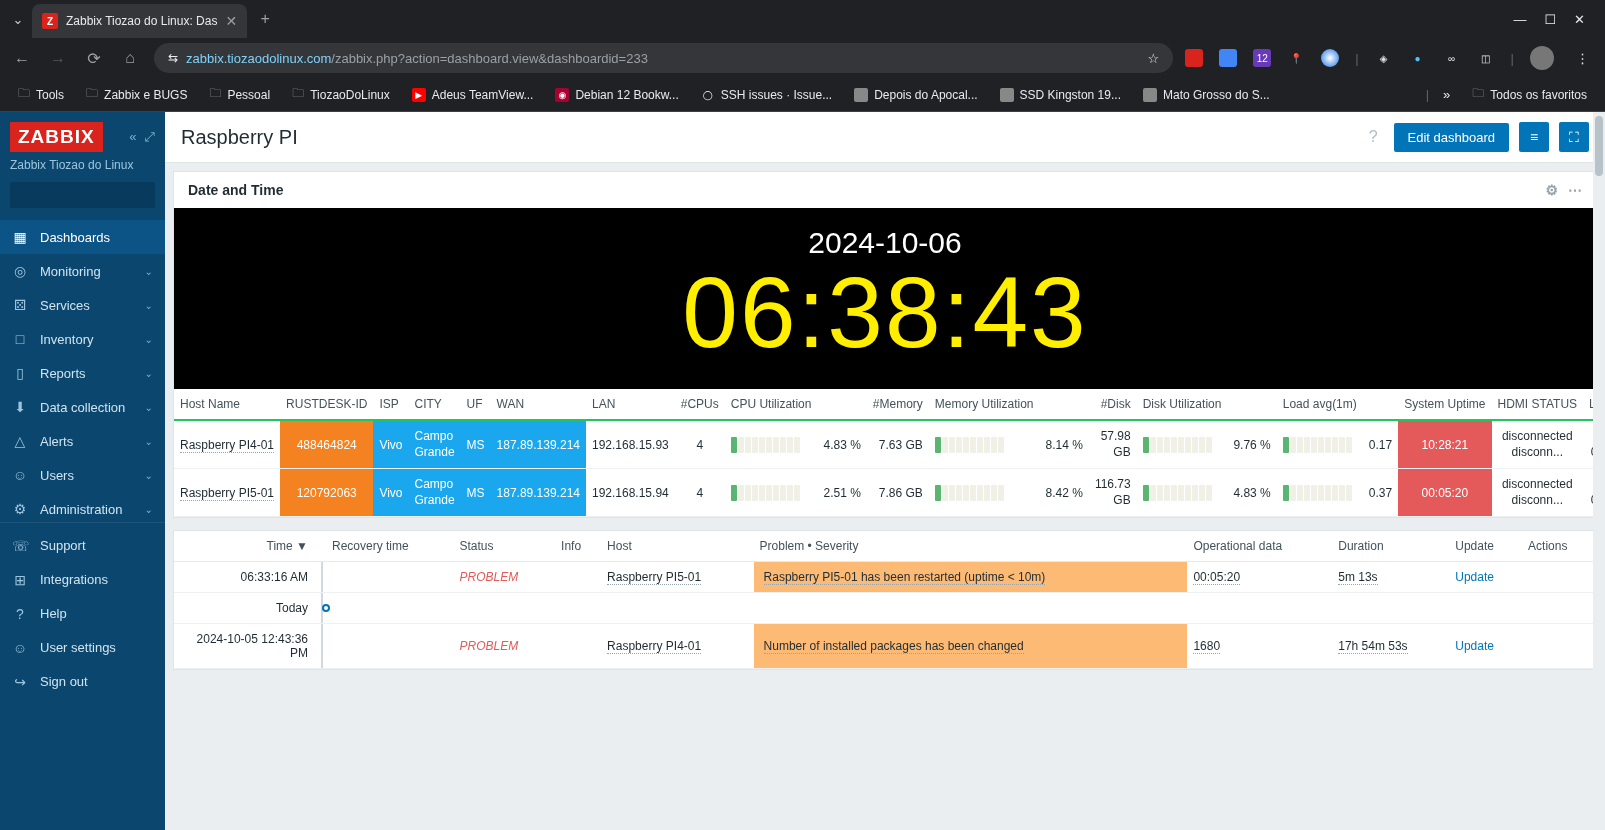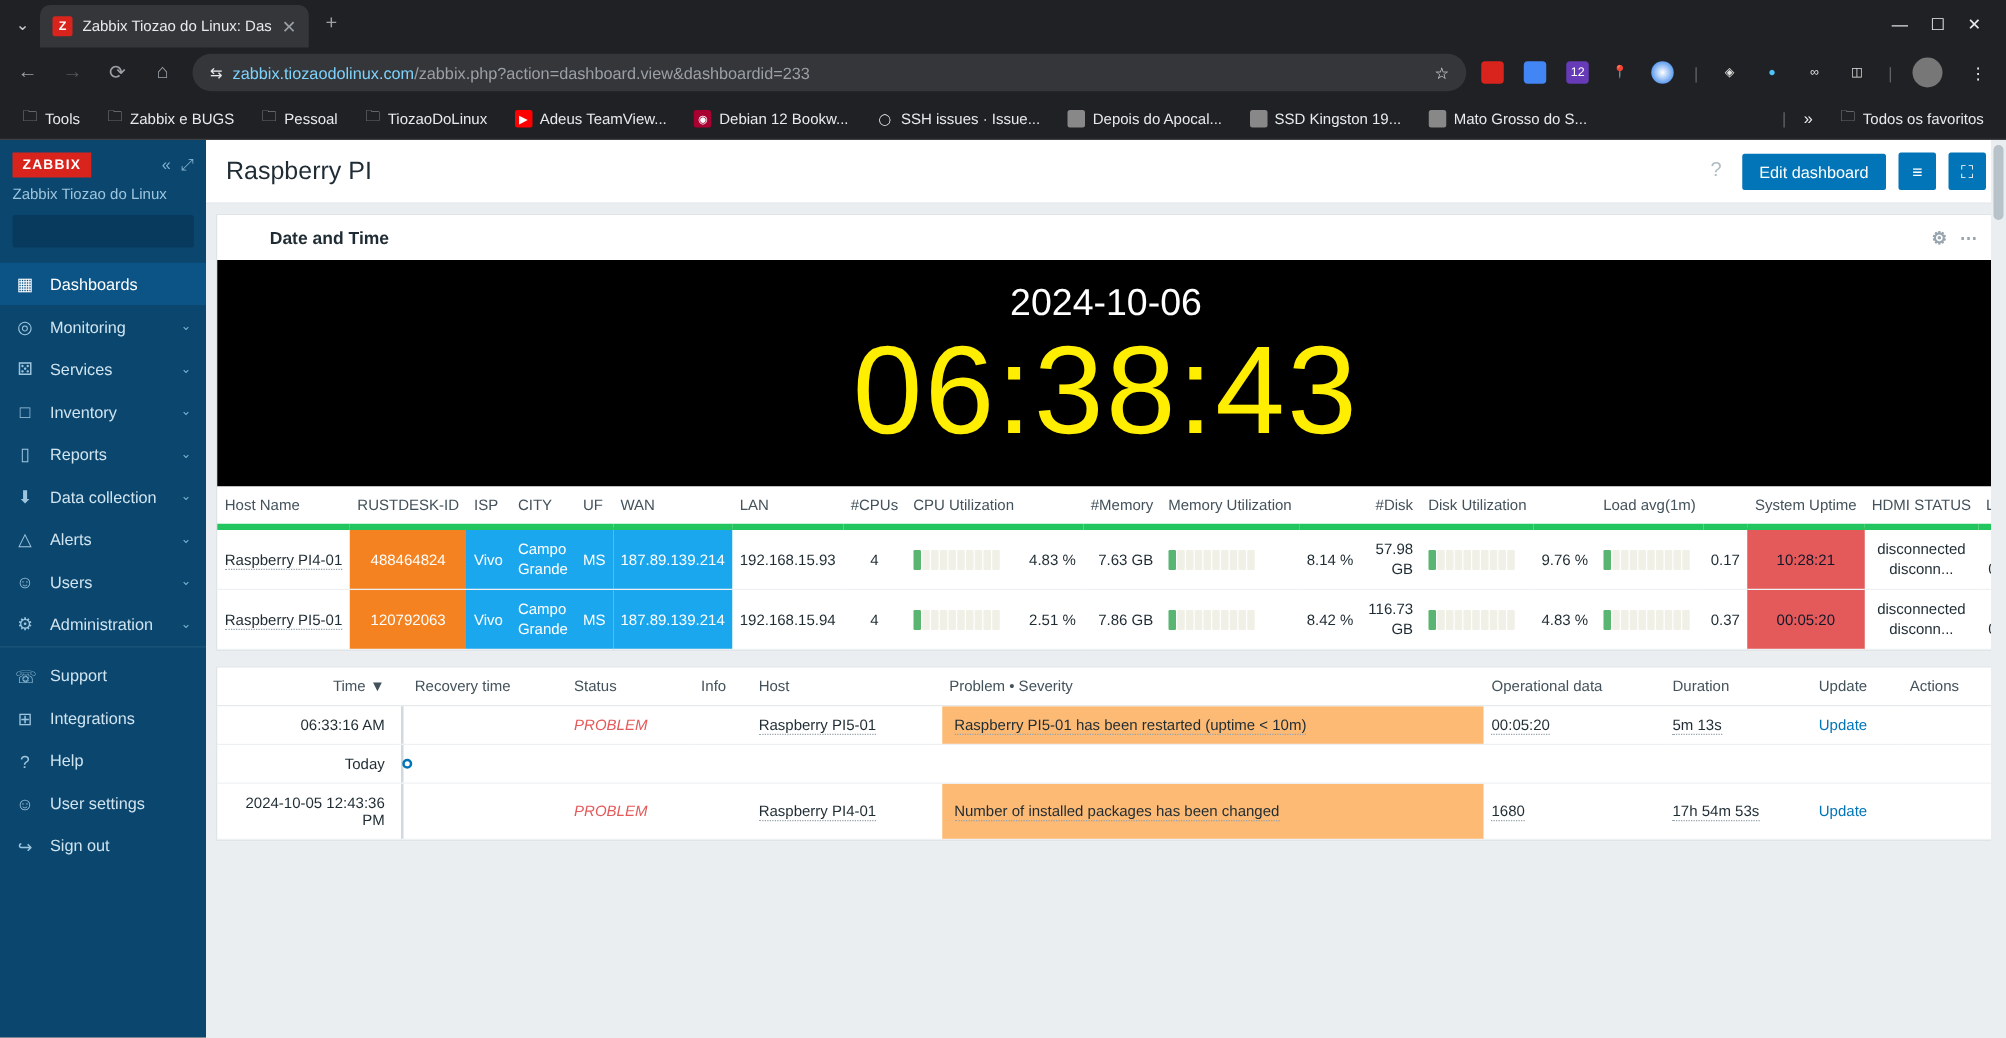--- a/index.html
+++ b/index.html
@@ -31,21 +31,21 @@
 .bookmark { display:flex; align-items:center; gap:6px; padding:4px 8px; color:#e8eaed; font-size:12px; cursor:pointer; border-radius:4px; white-space:nowrap;}
 .bookmark .folder-icon { color:#9aa0a6; font-size:12px;}
 .bookmark .bm-icon { width:14px; height:14px; border-radius:2px; display:inline-flex; align-items:center; justify-content:center; font-size:9px;}
 .bm-sep { color:#5f6368; margin-left:auto;}
 .bm-overflow { color:#e8eaed; padding:0 8px; cursor:pointer;}
 
 
 .app { display:flex; height:calc(100vh - 112px); background:#ebeef0;}
 .sidebar { width:165px; background:#0a466e; color:#fff; display:flex; flex-direction:column; font-size:13px;}
 .logo-row { display:flex; align-items:center; padding:10px 10px 6px 10px; gap:10px;}
-.logo { background:#d8241c; color:#fff; font-weight:bold; padding:4px 8px; font-size:11px; letter-spacing:1px;}
+.logo { background:#d8241c; color:#fff; font-weight:bold; padding:4px 8px; font-size:19px; letter-spacing:1px;}
 .logo-icons { margin-left:auto; display:flex; gap:8px; color:#7fb1d0; font-size:13px;}
 .server-name { padding:0 10px 10px 10px; color:#9ec5de; font-size:12px;}
 .search-box { margin:0 10px 12px 10px; background:#073a5c; border-radius:2px; display:flex; align-items:center; height:26px; padding:0 8px;}
 .search-box input { background:transparent; border:none; outline:none; color:#fff; flex:1; font-size:12px;}
 .search-box .sicon { color:#7fb1d0; font-size:13px;}
 .nav { flex:1; overflow-y:auto;}
 .nav-item { display:flex; align-items:center; padding:9px 12px; gap:12px; cursor:pointer; color:#d0e4f0;}
 .nav-item.active { background:#0d5486; color:#fff;}
 .nav-item .nicon { width:16px; text-align:center; font-size:14px; color:#9ec5de;}
 .nav-item.active .nicon { color:#fff;}
@@ -56,36 +56,36 @@
 .main { flex:1; overflow:auto; background:#ebeef0; position:relative;}
 .main-scroll { padding:0;}
 .page-header { display:flex; align-items:center; padding:10px 16px; background:#fff; border-bottom:1px solid #dfe4e7;}
 .page-title { font-size:20px; color:#1f2c33; font-weight:400;}
 .header-right { margin-left:auto; display:flex; align-items:center; gap:10px;}
 .help-q { color:#b0bcc4; font-size:16px; padding:0 6px;}
 .edit-btn { background:#0275b8; color:#fff; border:none; padding:7px 14px; border-radius:2px; cursor:pointer; font-size:13px;}
 .icon-btn { background:#0275b8; color:#fff; width:30px; height:30px; border:none; border-radius:2px; cursor:pointer; display:flex; align-items:center; justify-content:center; font-size:14px;}
 
 .widget { background:#fff; margin:8px; border:1px solid #dfe4e7;}
-.widget-header { display:flex; align-items:center; padding:10px 14px; font-weight:bold; color:#1f2c33; font-size:14px;margin-left:28px;}
+.widget-header { display:flex; align-items:center; padding:10px 14px; font-weight:bold; color:#1f2c33; font-size:14px;}
 .widget-header .spacer { flex:1;}
 .widget-header .wicon { color:#97a4ad; margin-left:10px; cursor:pointer; font-size:14px;}
 
 .clock-body { background:#000; padding:18px 10px 24px 10px; text-align:center;}
 .clock-date { color:#fff; font-size:30px; font-weight:400;}
 .clock-time { color:#ffee00; font-size:100px; font-weight:500; line-height:1.05; letter-spacing:2px;}
 
 .host-table { width:100%; border-collapse:collapse; font-size:12px;}
-.host-table th { text-align:left; padding:8px 6px; color:#44525b; font-weight:400; border-bottom:5px solid #22c55e; white-space:nowrap;}
+.host-table th { text-align:left; padding:8px 6px; color:#44525b; font-weight:400; border-bottom:2px solid #22c55e; white-space:nowrap;}
 .host-table th.r, .host-table td.r { text-align:right;}
 .host-table th.c, .host-table td.c { text-align:center;}
 .host-table td { padding:8px 6px; color:#1f2c33; border-bottom:1px solid #eef1f3; vertical-align:middle; white-space:nowrap;}
 .host-table td.orange { background:#f58220; color:#fff;}
 .host-table td.blue { background:#1ba7ee; color:#fff;}
-.host-table td.red { background:#e45959; color:#0f172a; text-align:center;}
+.host-table td.red { background:#e45959; color:#ffffff; text-align:center;}
 .hostname { color:#1f2c33; border-bottom:1px dotted #97a4ad; cursor:pointer;}
 .gauge { display:inline-flex; gap:1px; vertical-align:middle;}
 .gauge span { width:6px; height:16px; border-radius:1px;}
 .g-on-g { background:#59b571;}
 .g-off { background:#f0f0e6;}
 .two-line { line-height:1.3;}
 
 .problems-table { width:100%; border-collapse:collapse; font-size:12px;}
 .problems-table th { text-align:left; padding:8px 6px; color:#44525b; font-weight:400; border-bottom:1px solid #e6eaec;}
 .problems-table th.r { text-align:right;}

